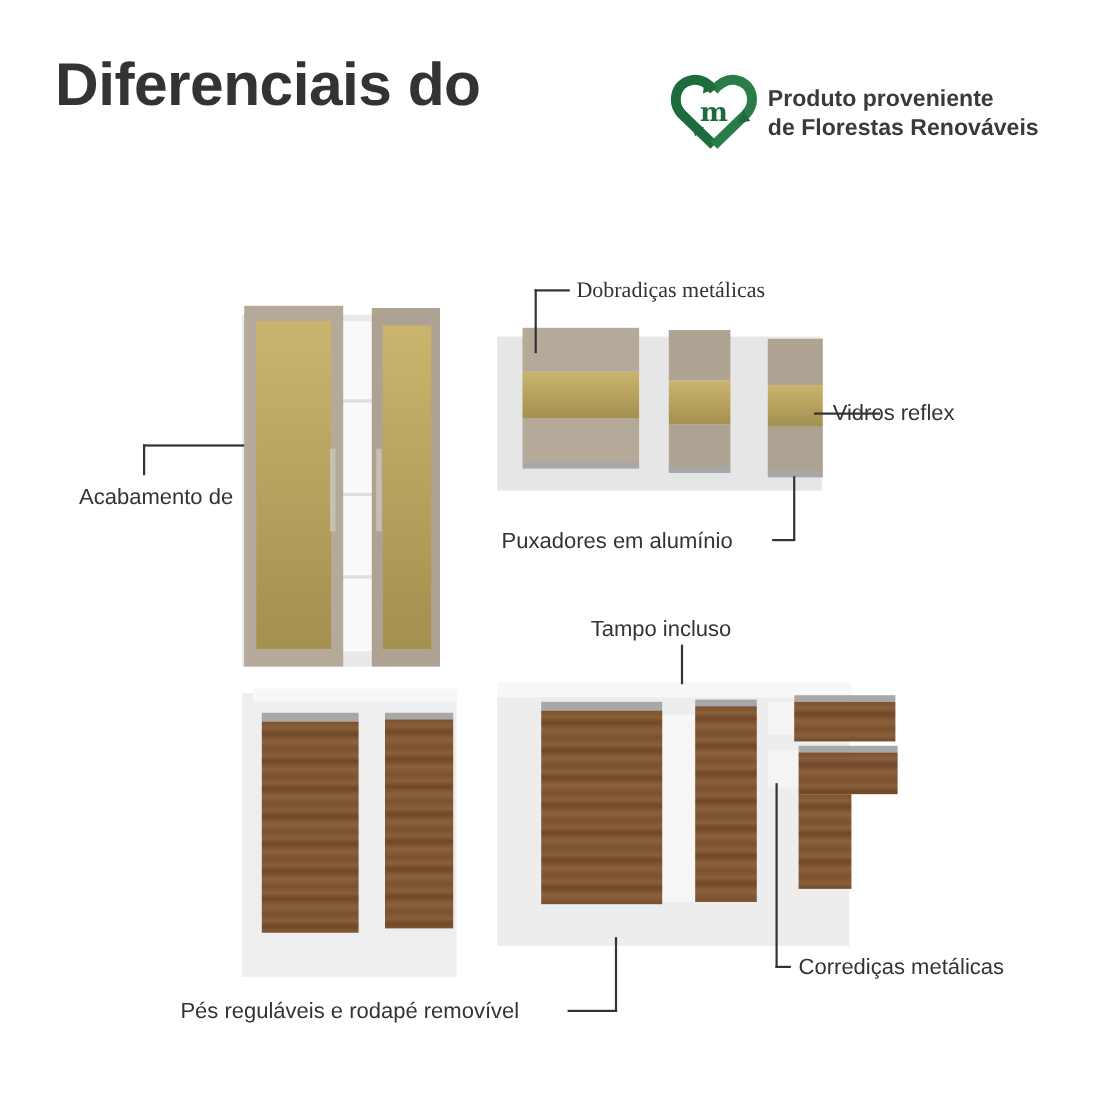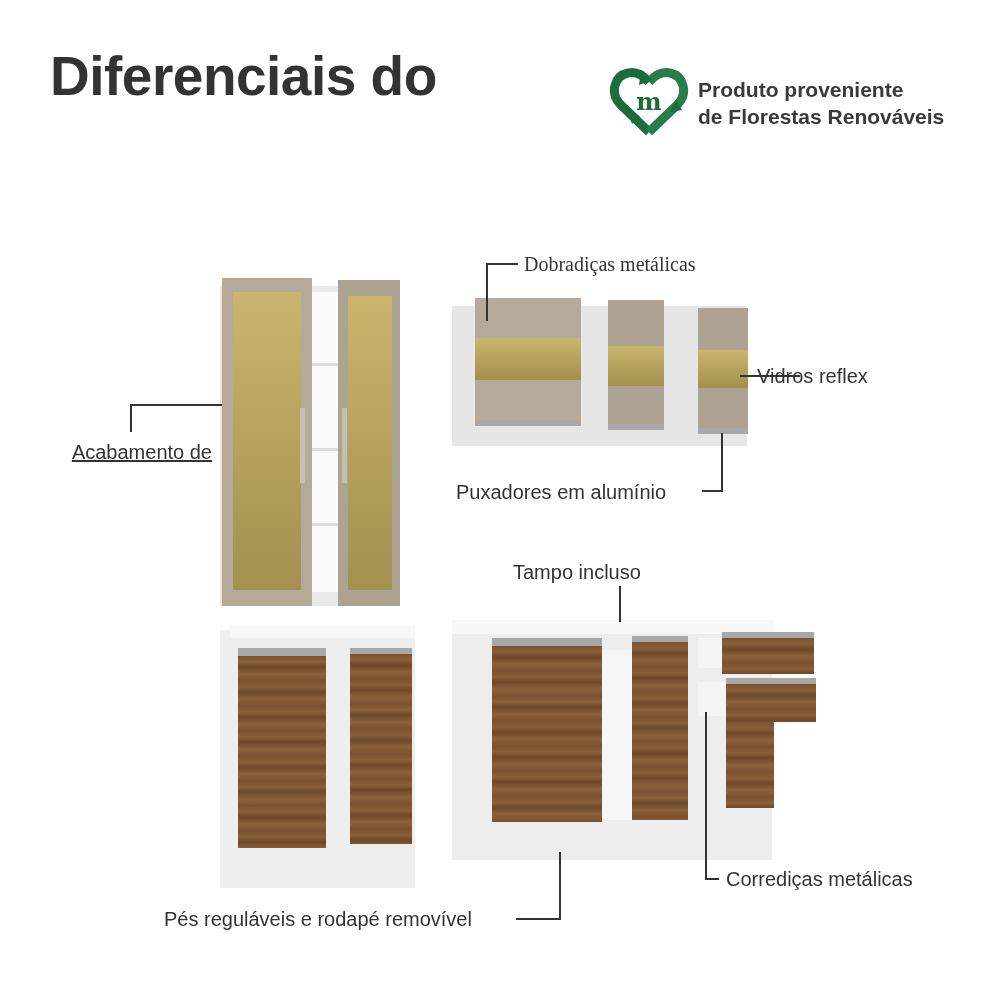--- a/index.html
+++ b/index.html
@@ -99,25 +99,25 @@
 
 <div class="line" style="left:740px;top:375px;width:60px;height:2px;"></div>
 <div class="abs label" style="left:757px;top:364px;">Vidros reflex</div>
 
 <div class="line" style="left:721px;top:433px;width:2px;height:58px;"></div>
 <div class="line" style="left:702px;top:490px;width:21px;height:2px;"></div>
 <div class="abs label" style="left:456px;top:480px;">Puxadores em alumínio</div>
 
 <div class="line" style="left:130px;top:404px;width:92px;height:2px;"></div>
 <div class="line" style="left:130px;top:404px;width:2px;height:28px;"></div>
-<div class="abs label" style="left:40px;top:438px;text-align:right;width:172px;line-height:28px;text-decoration:underline;">
+<div class="abs label" style="left:40px;top:438px;text-align:right;width:172px;line-height:28px;">
   <div>Acabamento de</div>
 </div>
 
-<div class="abs label" style="left:513px;top:560px;">Tampo incluso</div>
+<div class="abs label" style="left:537px;top:560px;">Tampo incluso</div>
 <div class="line" style="left:619px;top:586px;width:2px;height:36px;"></div>
 
 <div class="line" style="left:705px;top:712px;width:2px;height:168px;"></div>
 <div class="line" style="left:705px;top:878px;width:14px;height:2px;"></div>
 <div class="abs label" style="left:726px;top:867px;">Corrediças metálicas</div>
 
 <div class="line" style="left:559px;top:852px;width:2px;height:68px;"></div>
 <div class="line" style="left:516px;top:918px;width:45px;height:2px;"></div>
 <div class="abs label" style="left:164px;top:907px;">Pés reguláveis e rodapé removível</div>
 

